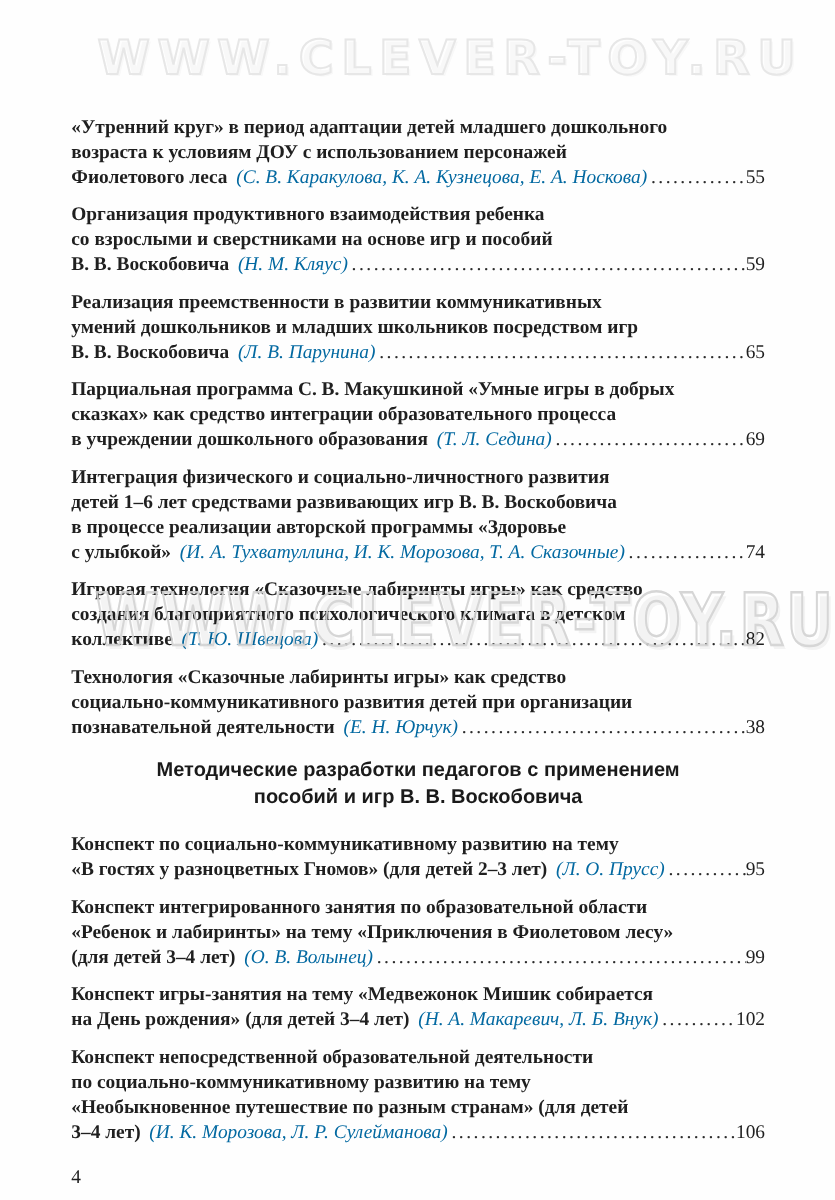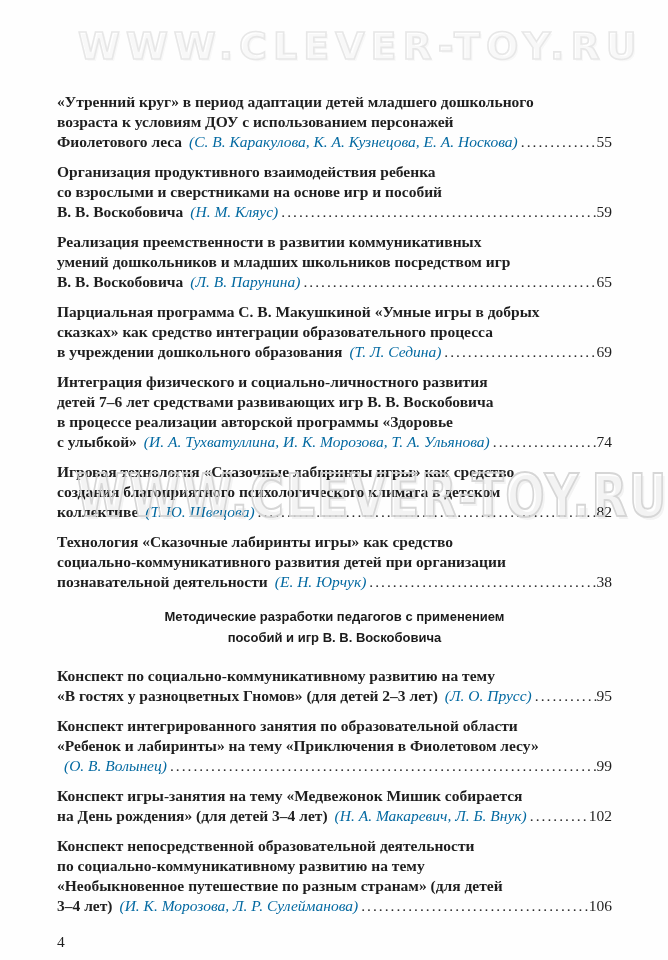--- a/index.html
+++ b/index.html
@@ -79,21 +79,21 @@
     color: #2b2b2b;
   }
   .dot-leader::after {
     content: "..........................................................................................................................................................";
     letter-spacing: 2px;
   }
   .entry-page { flex: 0 0 auto; font-weight: normal; }
   .section-heading {
     font-family: "Liberation Sans", sans-serif;
     font-weight: bold;
-    font-size: 13px;
+    font-size: 16px;
     line-height: 21px;
     text-align: center;
     white-space: pre-line;
     margin: 14px 0 18px 0;
     color: #1a1a1a;
   }
   .folio {
     margin-top: 16px;
     font-size: 15.5px;
     color: #1f1f1f;
@@ -151,25 +151,25 @@
           <div class="entry-lastline">
             <span class="entry-tail">в учреждении дошкольного образования</span>
             <span class="entry-authors">(Т. Л. Седина)</span>
             <span class="dot-leader"></span>
             <span class="entry-page">69</span>
           </div>
         </div>
 
         <div class="entry">
           <div class="entry-pre">Интеграция физического и социально-личностного развития
-детей 7–6 лет средствами развивающих игр В. В. Воскобовича
+детей 1–6 лет средствами развивающих игр В. В. Воскобовича
 в процессе реализации авторской программы «Здоровье</div>
           <div class="entry-lastline">
             <span class="entry-tail">с улыбкой»</span>
-            <span class="entry-authors">(И. А. Тухватуллина, И. К. Морозова, Т. А. Ульянова)</span>
+            <span class="entry-authors">(И. А. Тухватуллина, И. К. Морозова, Т. А. Сказочные)</span>
             <span class="dot-leader"></span>
             <span class="entry-page">74</span>
           </div>
         </div>
 
         <div class="entry">
           <div class="entry-pre">Игровая технология «Сказочные лабиринты игры» как средство
 создания благоприятного психологического климата в детском</div>
           <div class="entry-lastline">
             <span class="entry-tail">коллективе</span>
@@ -203,20 +203,21 @@
             <span class="entry-authors">(Л. О. Прусс)</span>
             <span class="dot-leader"></span>
             <span class="entry-page">95</span>
           </div>
         </div>
 
         <div class="entry">
           <div class="entry-pre">Конспект интегрированного занятия по образовательной области
 «Ребенок и лабиринты» на тему «Приключения в Фиолетовом лесу»</div>
           <div class="entry-lastline">
+            <span class="entry-tail">(для детей 3–4 лет)</span>
             <span class="entry-authors">(О. В. Волынец)</span>
             <span class="dot-leader"></span>
             <span class="entry-page">99</span>
           </div>
         </div>
 
         <div class="entry">
           <div class="entry-pre">Конспект игры-занятия на тему «Медвежонок Мишик собирается</div>
           <div class="entry-lastline">
             <span class="entry-tail">на День рождения» (для детей 3–4 лет)</span>

